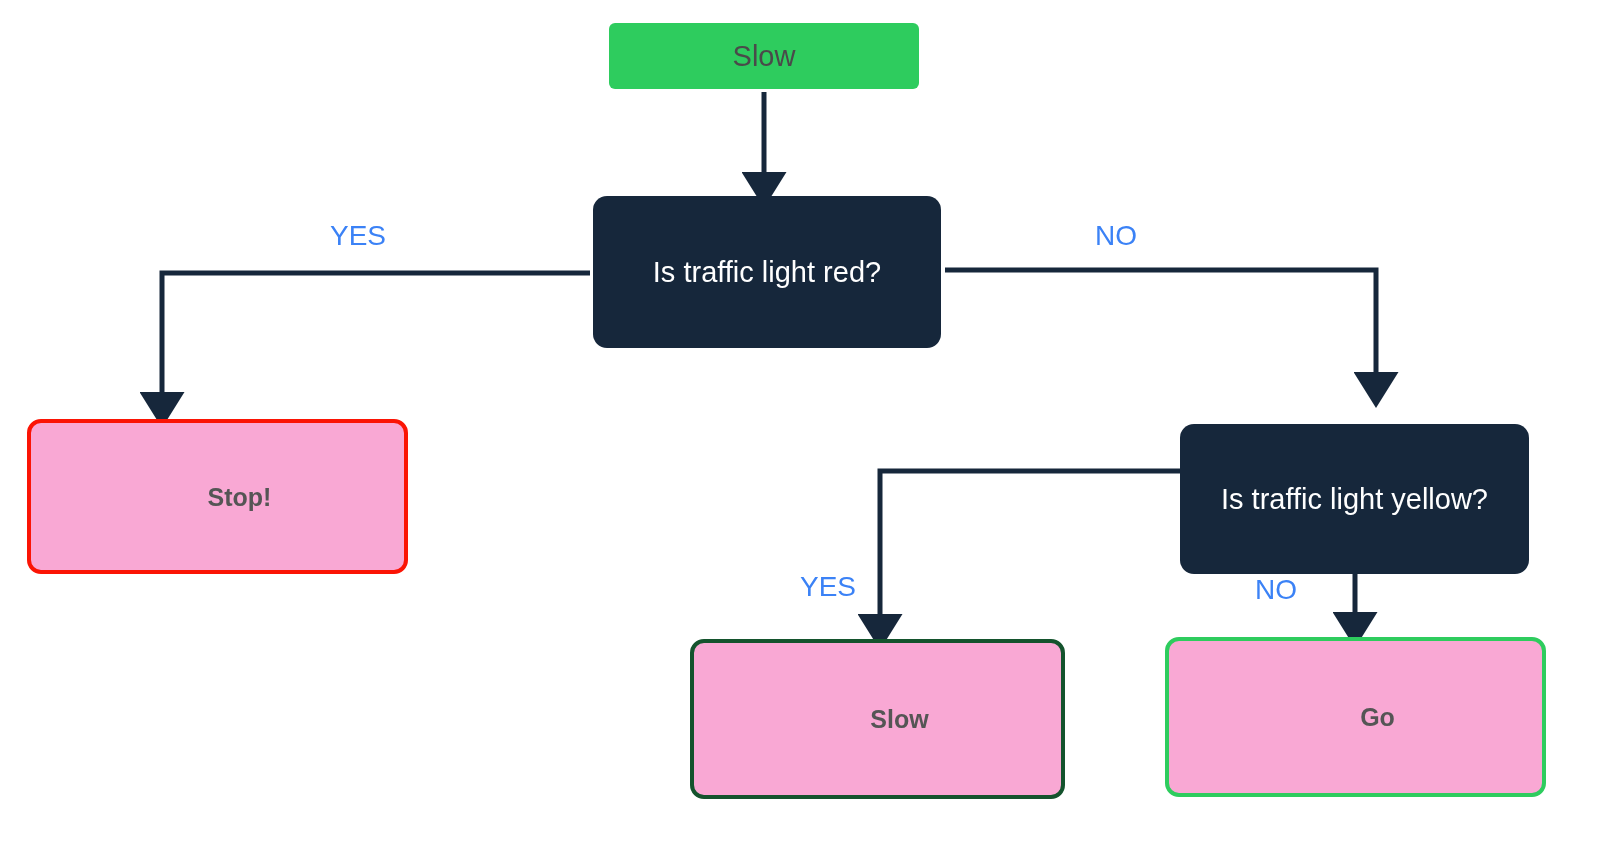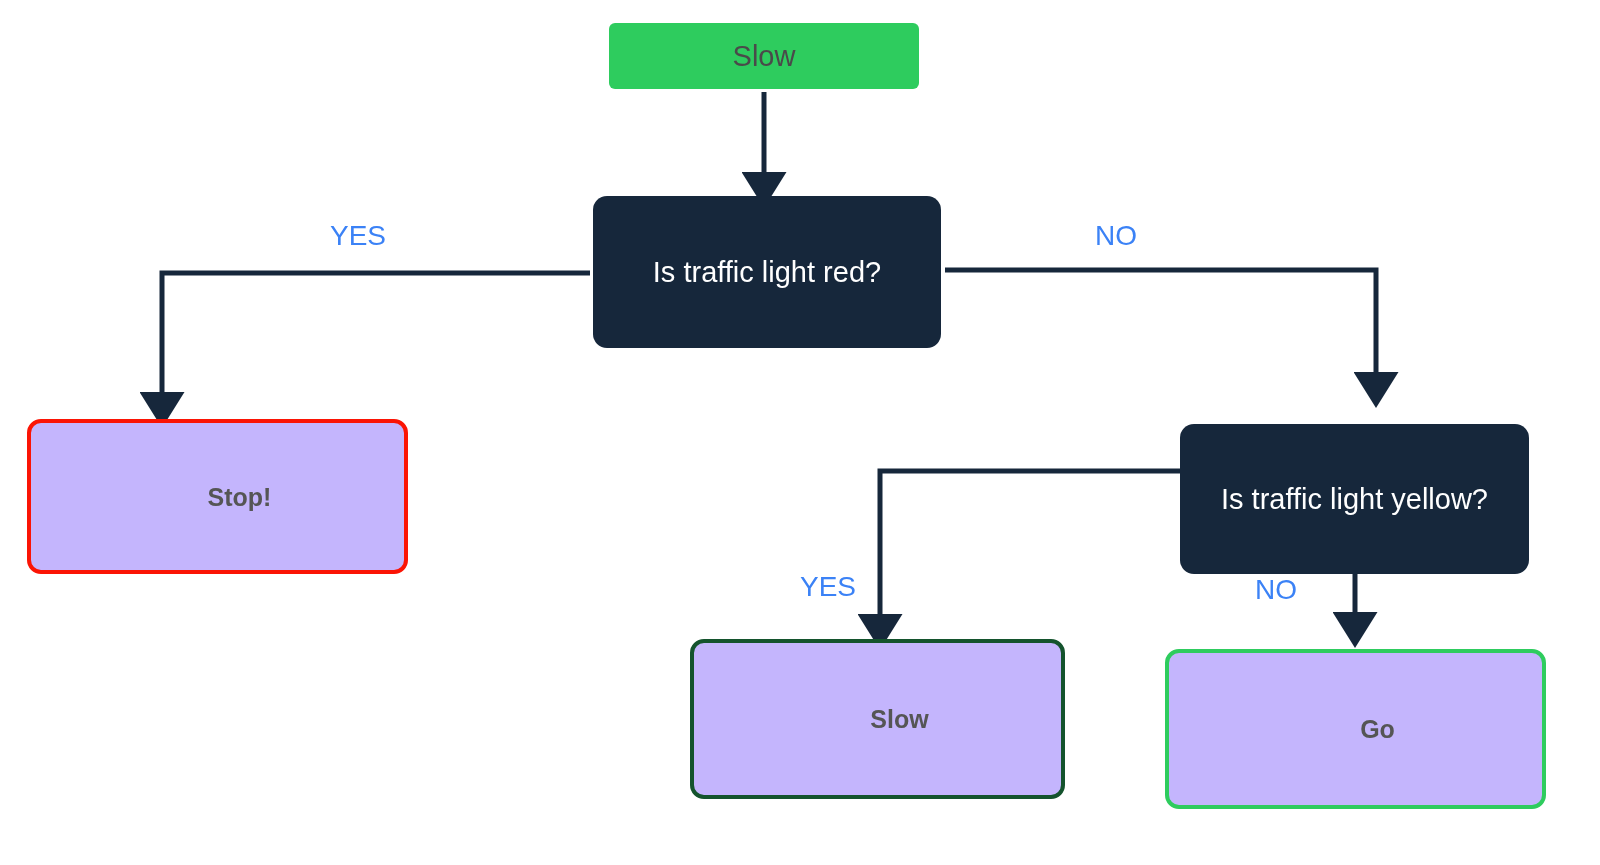--- a/index.html
+++ b/index.html
@@ -76,21 +76,21 @@
   .node-decision-yellow {
     left: 1180px;
     top: 396px;
     width: 349px;
     height: 150px;
     margin-top: 28px;
   }
 
   
   .node-outcome {
-    background: #c4b5fd;
+    background: #f9a8d4;
     padding-left: 44px;
   }
   .node-outcome .node-label {
     font-size: 25px;
     font-weight: 700;
     color: #555555;
   }
   .node-stop {
     left: 27px;
     top: 419px;
@@ -104,21 +104,20 @@
     width: 375px;
     height: 160px;
     border: 4px solid #14532d;
   }
   .node-go {
     left: 1165px;
     top: 637px;
     width: 381px;
     height: 160px;
     border: 4px solid #2ecc5e;
-    margin-top: 12px;
   }
 
   
   .edge-label {
     position: absolute;
     font-size: 28px;
     font-weight: 400;
     color: #3b82f6;
     white-space: nowrap;
   }

